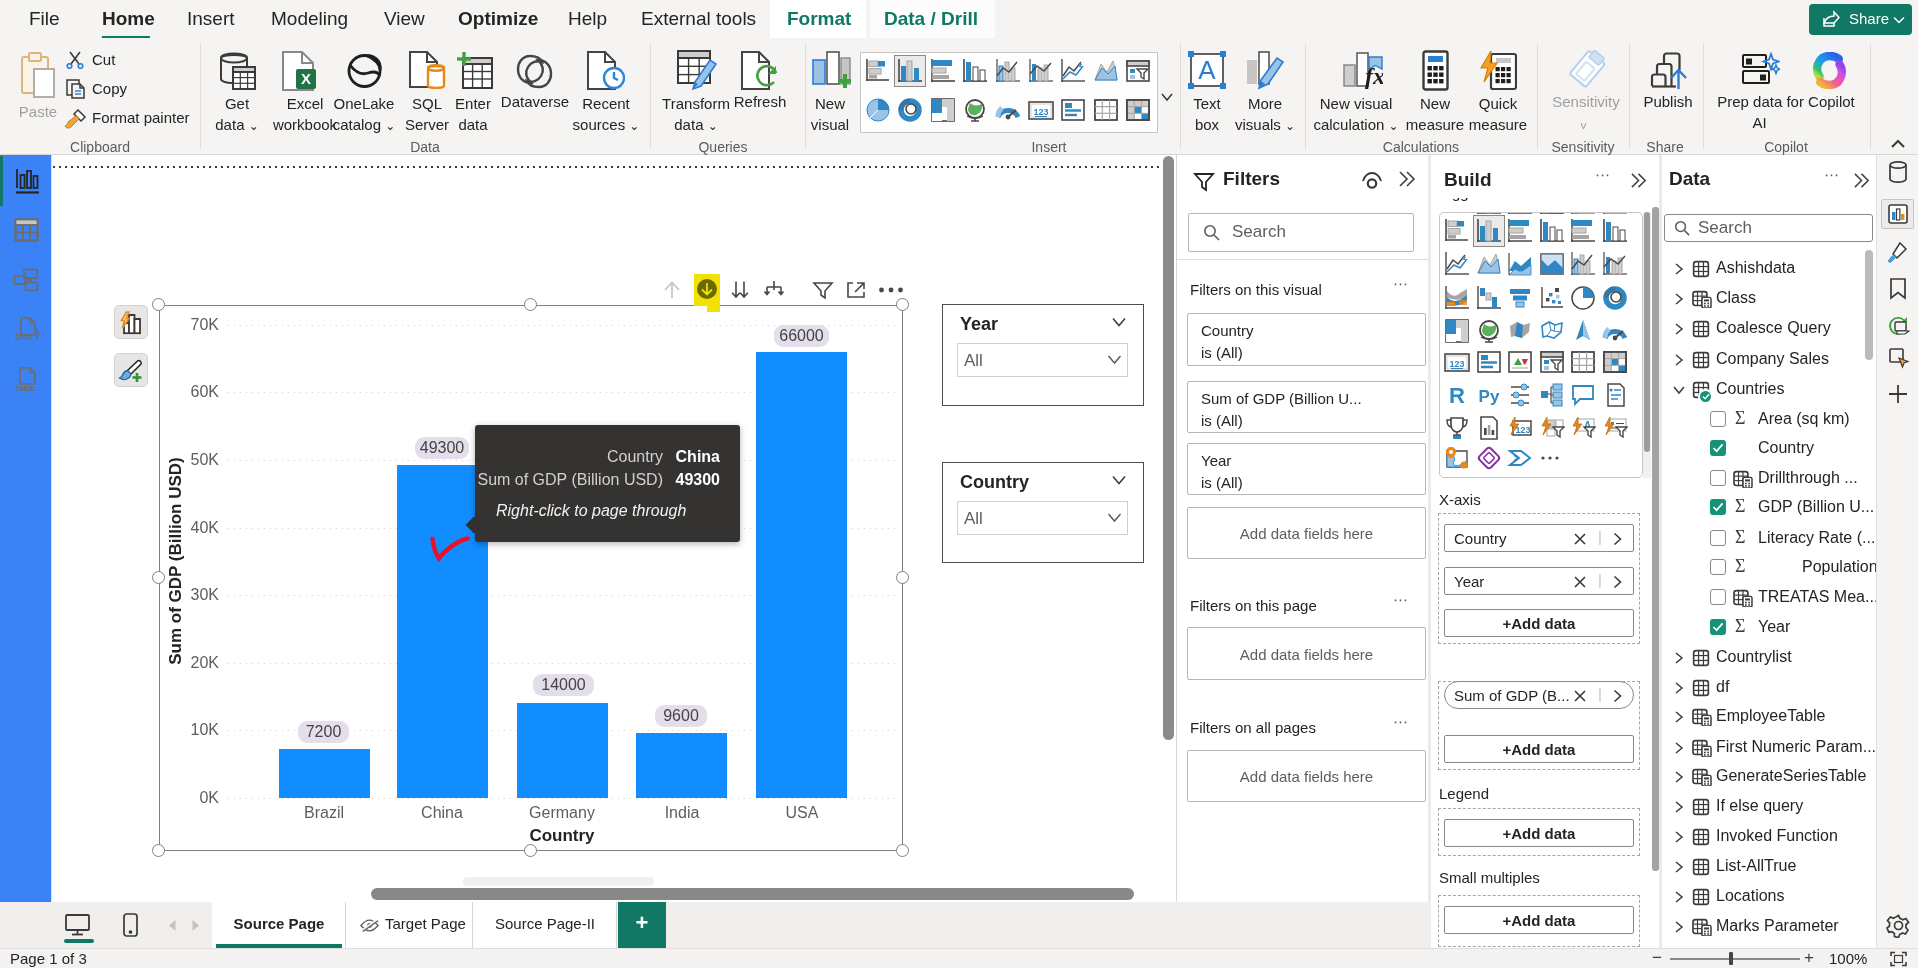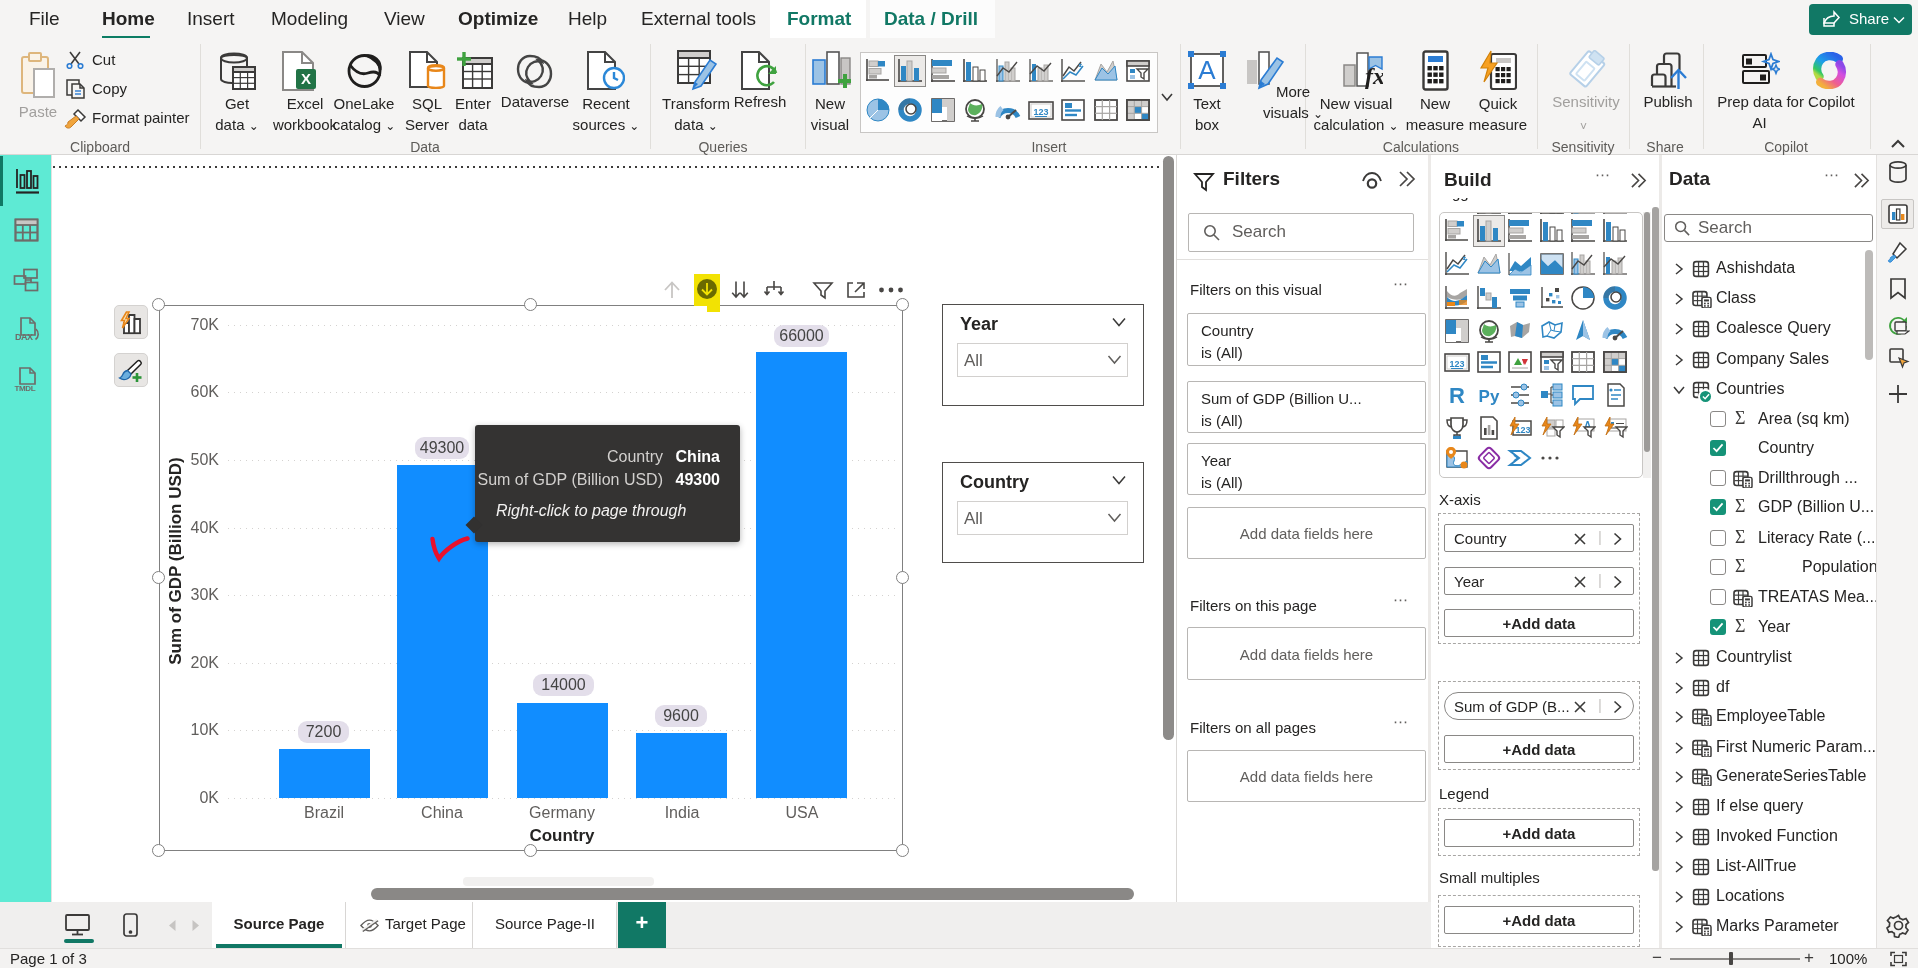--- a/index.html
+++ b/index.html
@@ -228,21 +228,21 @@
       <text x="20" y="29" text-anchor="middle" font-size="26" fill="#2b7cd3" font-family="Liberation Sans">A</text>
     </svg>
   <div class="abs rl2" style="left:1180px;top:55px;width:54px;">Text<br>box</div>
   <svg class="abs" style="left:1245px;top:12px;" width="40" height="42" viewBox="0 0 40 42">
       <rect x="2" y="10" width="10" height="24" fill="#c8c6c4"></rect>
       <rect x="14" y="2" width="10" height="32" fill="#fff" stroke="#555" stroke-width="1.6"></rect>
       <rect x="26" y="8" width="9" height="26" fill="#c8c6c4" opacity="0"></rect>
       <path d="M16 30 L32 8 L38 12 L23 34 L14 38 Z" fill="#9cc3e5" stroke="#2b7cd3" stroke-width="1.6"></path>
       <path d="M16 31 L20 34 L14 38 Z" fill="#2b7cd3"></path>
     </svg>
-  <div class="abs rl2" style="left:1232px;top:43px;width:66px;margin-left:28px;">More<br>visuals <span class="chv">⌄</span></div>
+  <div class="abs rl2" style="left:1232px;top:55px;width:66px;">More<br>visuals <span class="chv">⌄</span></div>
 
   <svg class="abs" style="left:1341px;top:12px;" width="42" height="42" viewBox="0 0 42 42">
       <rect x="3" y="15" width="11" height="21" fill="#d0cecc" stroke="#8a8886" stroke-width="1.5"></rect>
       <rect x="16" y="3" width="11" height="33" fill="#fff" stroke="#555" stroke-width="1.5"></rect>
       <path d="M28 7 H41 V19 L34.5 15.5 L28 19 Z" fill="#9cc3e5" stroke="#2b7cd3" stroke-width="1.4"></path>
       <text x="24" y="34" font-family="Liberation Serif" font-style="italic" font-weight="bold" font-size="24" fill="#1f1e1d">fx</text>
     </svg>
   <div class="abs rl2" style="left:1312px;top:55px;width:88px;">New visual<br>calculation <span class="chv">⌄</span></div>
   <svg class="abs" style="left:1422px;top:12px;" width="27" height="41" viewBox="0 0 27 41">
       <rect x="1.5" y="1.5" width="24" height="38" rx="2" fill="#fff" stroke="#3b3a39" stroke-width="2.4"></rect>
@@ -464,21 +464,21 @@
           <line x1="2" y1="9.6" x2="24" y2="9.6"></line>
           <line x1="2" y1="16.3" x2="24" y2="16.3"></line>
           <line x1="9.3" y1="3" x2="9.3" y2="23"></line>
           <line x1="16.6" y1="3" x2="16.6" y2="23"></line>
         </g>
         <rect x="2" y="3" width="22" height="20" fill="none" stroke="#4a4846" stroke-width="1.8"></rect>
       </svg>
     </div>
 </div>
 
-<div class="abs" id="leftrail" style="left:0;top:155px;width:52px;height:793px;background:#5eead4;border-right:1px solid #e3e1df;">
+<div class="abs" id="leftrail" style="left:0;top:155px;width:52px;height:793px;background:#3b82f6;border-right:1px solid #e3e1df;">
   <div class="abs" style="left:0;top:1px;width:3px;height:50px;background:#117865;"></div>
   <svg class="abs" style="left:15px;top:13px;" width="24" height="26" viewBox="0 0 24 26">
       <g fill="none" stroke="#252423" stroke-width="1.8">
         <path d="M2 1 V20"></path>
         <rect x="5.5" y="7" width="4" height="13"></rect>
         <rect x="12" y="3" width="4" height="17"></rect>
         <rect x="18.5" y="8" width="4" height="12"></rect>
       </g>
       <line x1="1" y1="24.5" x2="24" y2="24.5" stroke="#252423" stroke-width="2.2"></line>
     </svg>
@@ -1063,21 +1063,21 @@
         <path d="M2 2 L12 12 M12 2 L2 12"></path>
       </svg>
       <span style="position:absolute;left:153px;top:3px;color:#c8c6c4;">|</span>
       <svg style="position:absolute;left:168px;top:7px;" width="9" height="14" viewBox="0 0 9 14" fill="none" stroke="#3b3a39" stroke-width="1.6">
         <path d="M1.5 1.5 L7.5 7 L1.5 12.5"></path>
       </svg>
     </div>
   <div class="abs badd" style="left:13px;top:454px;">+Add data</div>
   <div class="abs axlbl" style="left:8px;top:505px;margin-top:46px;">Y-axis</div>
   <div class="abs dashc" style="left:7px;top:526px;width:202px;height:89px;"></div>
-  <div class="abs bpill" style="left:13px;top:537px;border-radius:14px;">
+  <div class="abs bpill" style="left:13px;top:526px;border-radius:14px;">
       <span style="position:absolute;left:9px;top:5px;">Sum of GDP (B...</span>
       <svg style="position:absolute;left:128px;top:7px;" width="14" height="14" viewBox="0 0 14 14" fill="none" stroke="#3b3a39" stroke-width="1.6">
         <path d="M2 2 L12 12 M12 2 L2 12"></path>
       </svg>
       <span style="position:absolute;left:153px;top:3px;color:#c8c6c4;">|</span>
       <svg style="position:absolute;left:168px;top:7px;" width="9" height="14" viewBox="0 0 9 14" fill="none" stroke="#3b3a39" stroke-width="1.6">
         <path d="M1.5 1.5 L7.5 7 L1.5 12.5"></path>
       </svg>
     </div>
   <div class="abs badd" style="left:13px;top:580px;">+Add data</div>

